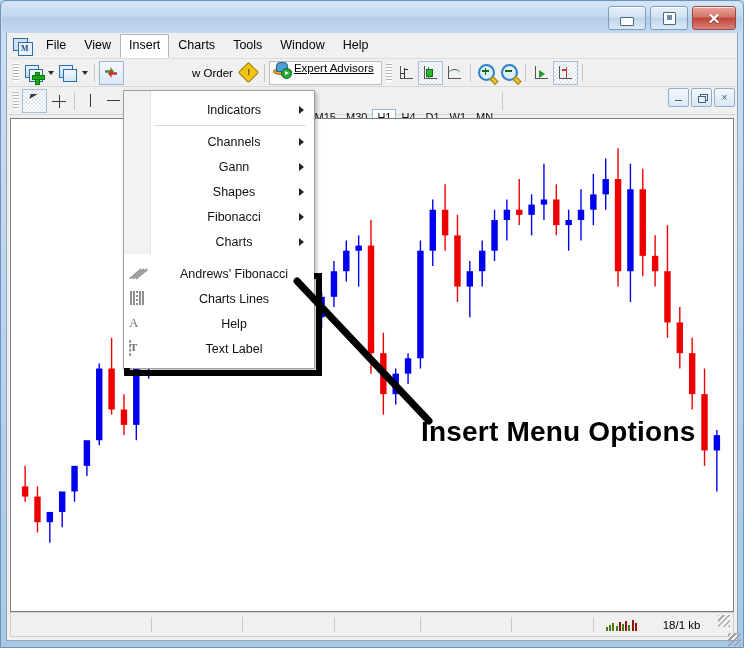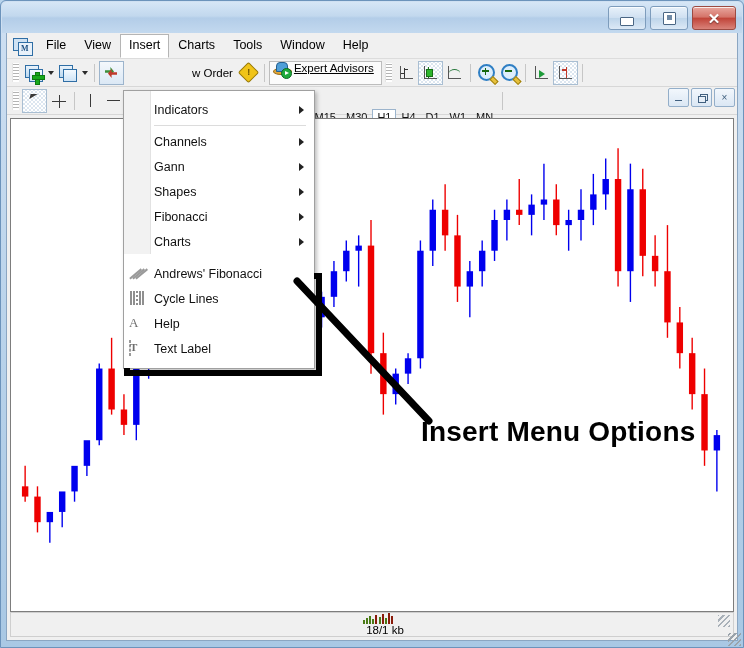--- a/index.html
+++ b/index.html
@@ -129,21 +129,21 @@
   .mdib .rest:after{content:"";position:absolute;left:0;top:2px;width:6px;height:5px;border:1px solid #41607f;background:#e6eef7;}
 
   svg.chart{display:block;width:100%;height:100%;}
 
   
   .dropdown{
     position:absolute;left:116px;top:57px;width:190px;z-index:100;
     background:#fff;border:1px solid #a0a0a0;box-shadow:2px 2px 4px rgba(0,0,0,.25);
   }
   .dd-gutter{position:absolute;left:0;top:0;bottom:0;width:26px;background:#f2f2f2;border-right:1px solid #e2e2e2;}
-  .dd-item{position:relative;height:25px;display:flex;align-items:center;padding-left:30px;font-size:12.5px;color:#111;}
+  .dd-item{position:relative;height:25px;display:flex;align-items:center;padding-left:30px;font-size:12.5px;color:#111;justify-content:center;}
   .dd-item .caret{position:absolute;right:10px;top:9px;border-top:4px solid transparent;border-bottom:4px solid transparent;border-left:5px solid #222;}
   .dd-sep{height:1px;background:#dcdcdc;margin:3px 8px 3px 30px;}
   .dd-icon{position:absolute;left:5px;top:5px;width:16px;height:15px;}
   .highlightbox{
     position:absolute;left:0;right:-8px;top:182px;bottom:-8px;border:6px solid #000;box-sizing:border-box;z-index:120;pointer-events:none;
   }
   .dd-lower{position:relative;z-index:125;background:#fff;}
   
   .ic-pitch{position:relative;width:16px;height:14px;}
   .ic-pitch i{position:absolute;width:15px;height:1.6px;background:#9a9a9a;transform:rotate(-40deg);}
@@ -158,21 +158,21 @@
   .annot{
     position:absolute;left:414px;top:383px;z-index:130;
     font-size:28px;font-weight:bold;color:#000;letter-spacing:.2px;
     font-family:"Liberation Sans",sans-serif;white-space:nowrap;
   }
   svg.leader{position:absolute;left:280px;top:240px;width:180px;height:160px;z-index:128;pointer-events:none;}
 
   
   .statusbar{
     position:absolute;left:3px;right:3px;bottom:3px;height:23px;
-    background:#f0f0f0;border:1px solid #cfcfcf;display:flex;align-items:center;flex-direction:column;
+    background:#f0f0f0;border:1px solid #cfcfcf;display:flex;align-items:center;
   }
   .st-cell{height:15px;border-right:1px solid #c8c8c8;}
   .st-sig{display:flex;align-items:flex-end;gap:1.2px;height:12px;margin-left:12px;}
   .st-sig span{width:2px;background:#4a7a16;}
   .st-txt{font-size:11.5px;color:#000;margin-left:26px;font-family:"Liberation Sans",sans-serif;}
   .grip-corner{
     position:absolute;right:2px;bottom:1px;width:13px;height:13px;
     background:repeating-linear-gradient(-45deg,#9aa3ab 0 1.5px,transparent 1.5px 4px);
   }
   .grip-corner2{
@@ -514,21 +514,21 @@
         <div class="dd-item">
           <span class="dd-icon">
             <span class="ic-pitch"><i style="left:-1px;top:7px"></i><i style="left:2px;top:7px"></i><i style="left:5px;top:7px"></i></span>
           </span>
           <span>Andrews' Fibonacci</span>
         </div>
         <div class="dd-item">
           <span class="dd-icon">
             <span class="ic-cyc"><i style="left:1px"></i><i style="left:4px"></i><i class="d" style="left:7px"></i><i style="left:10px"></i><i style="left:13px"></i></span>
           </span>
-          <span>Cycle Lines</span>
+          <span>Charts Lines</span>
         </div>
         <div class="dd-item">
           <span class="dd-icon"><span class="ic-A">A</span></span>
           <span>Help</span>
         </div>
         <div class="dd-item">
           <span class="dd-icon"><span class="ic-TL"><b>T</b></span></span>
           <span>Text Label</span>
         </div>
         <div style="height:7px"></div>

